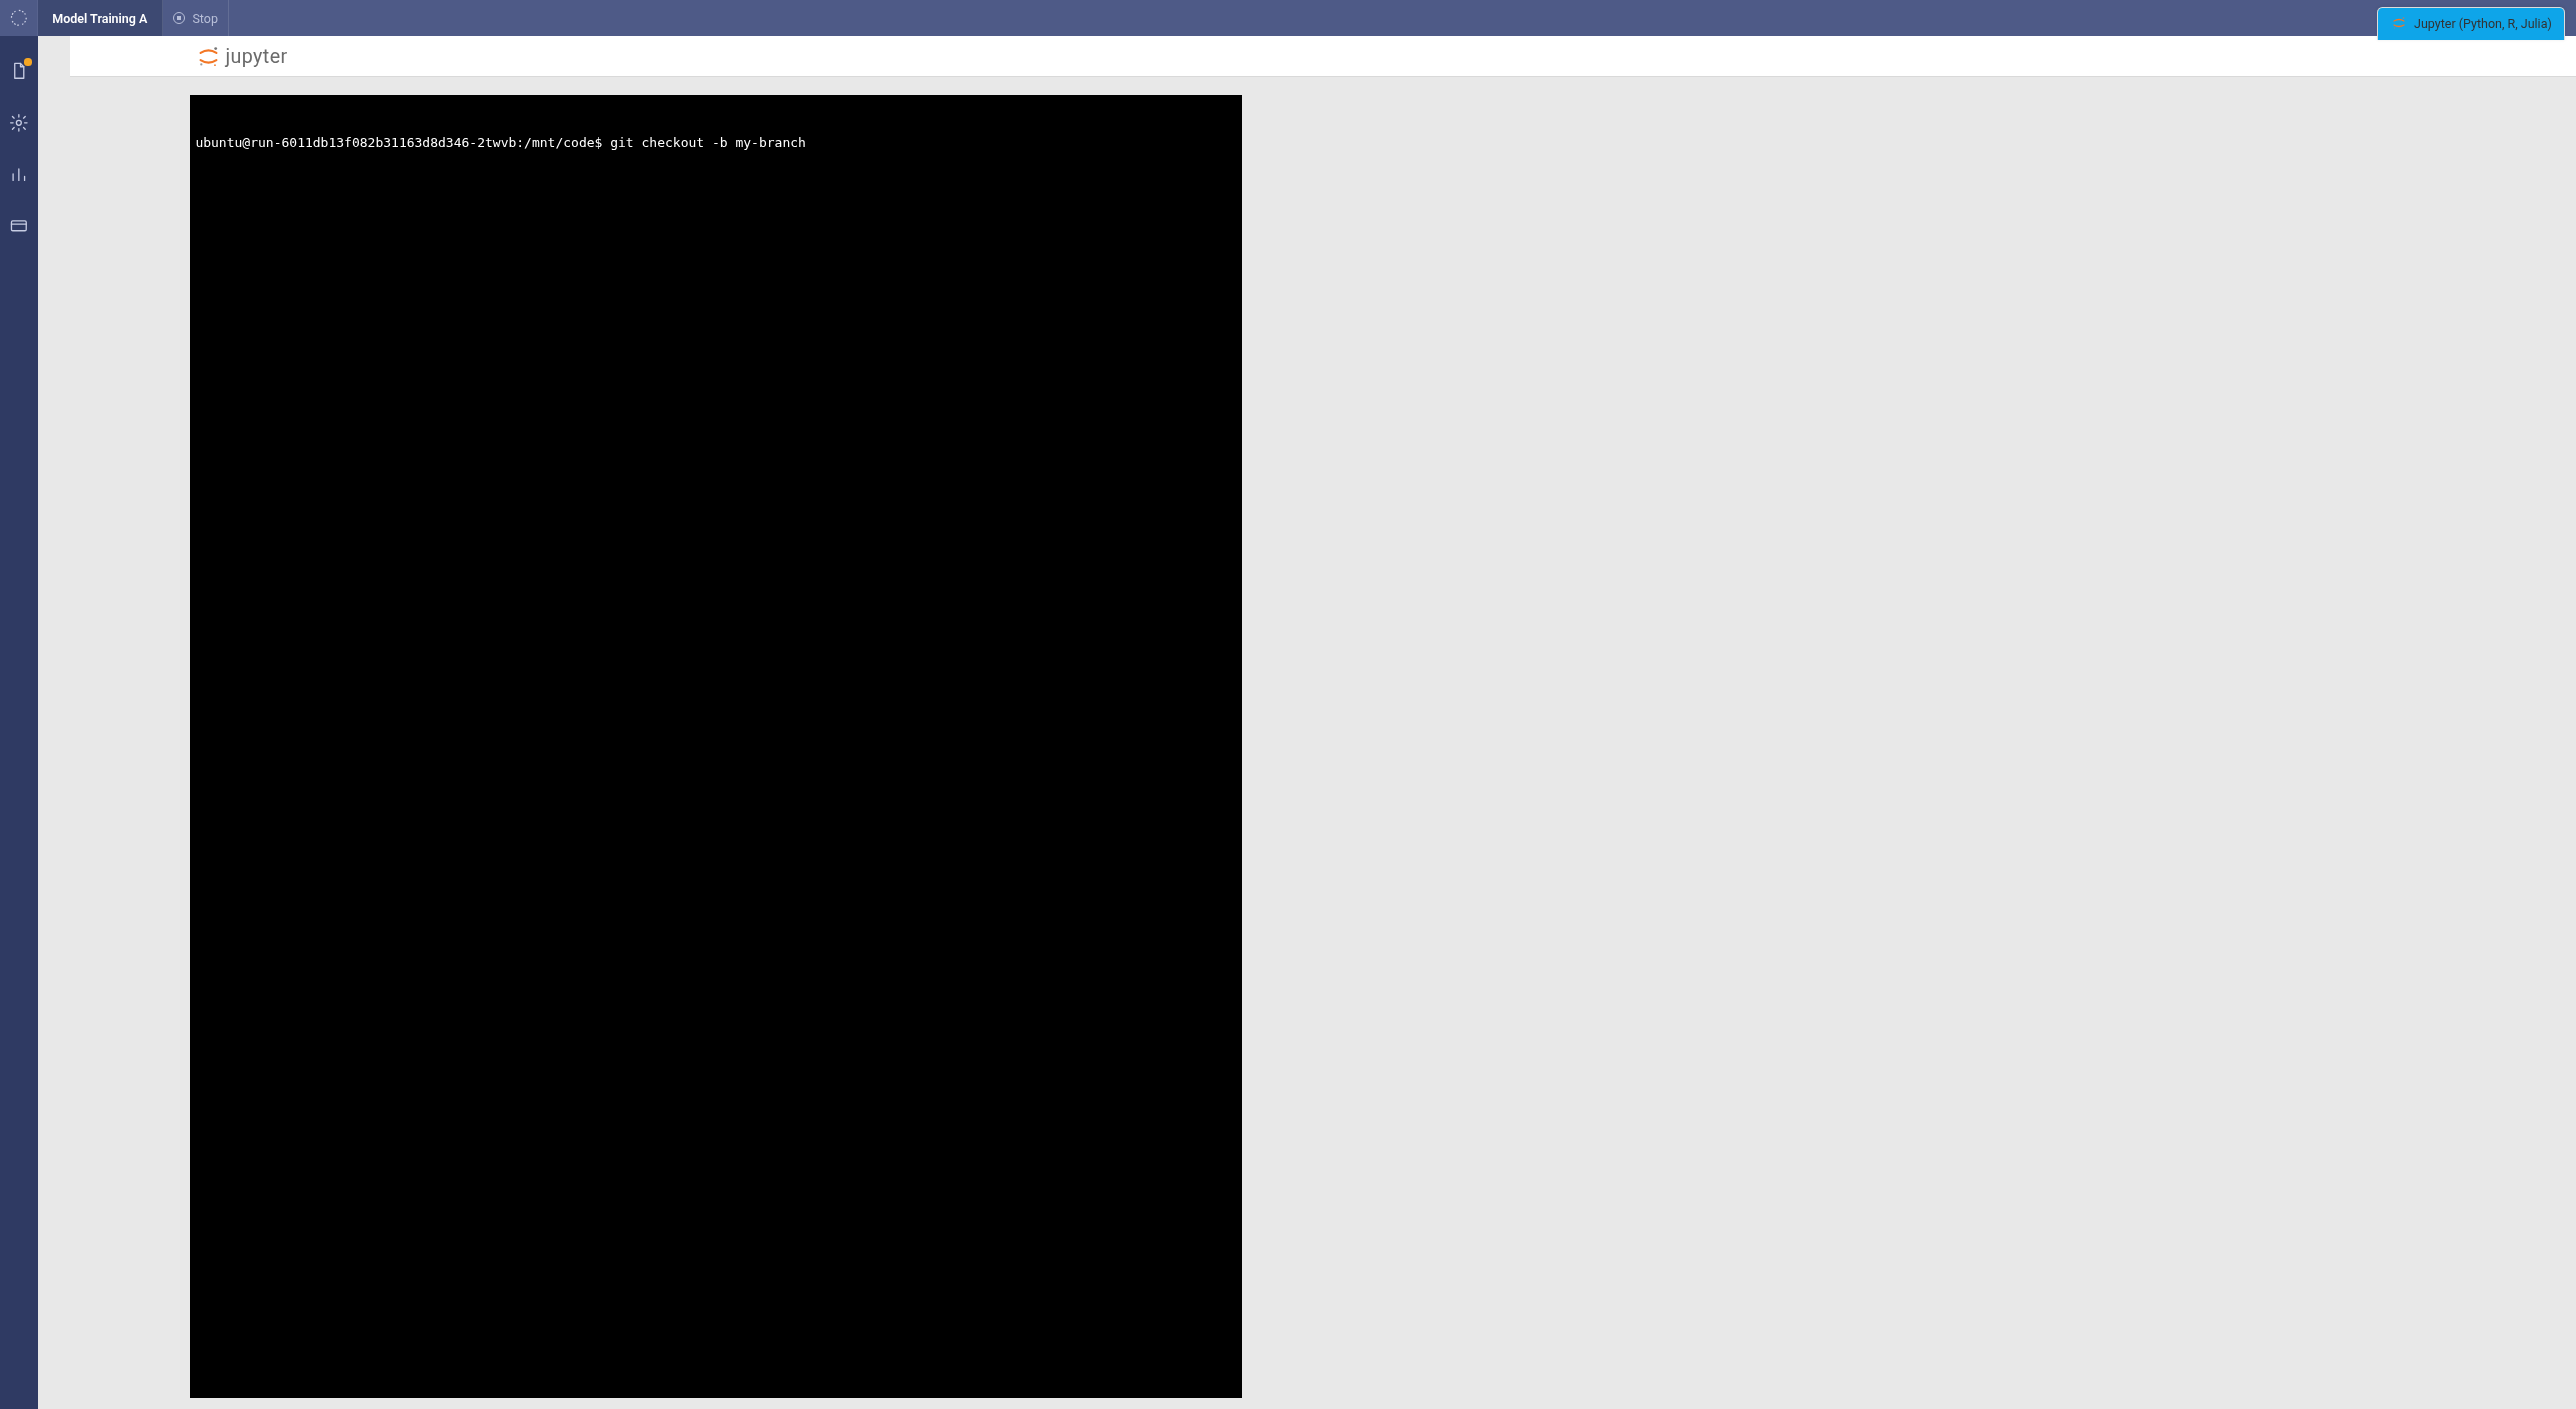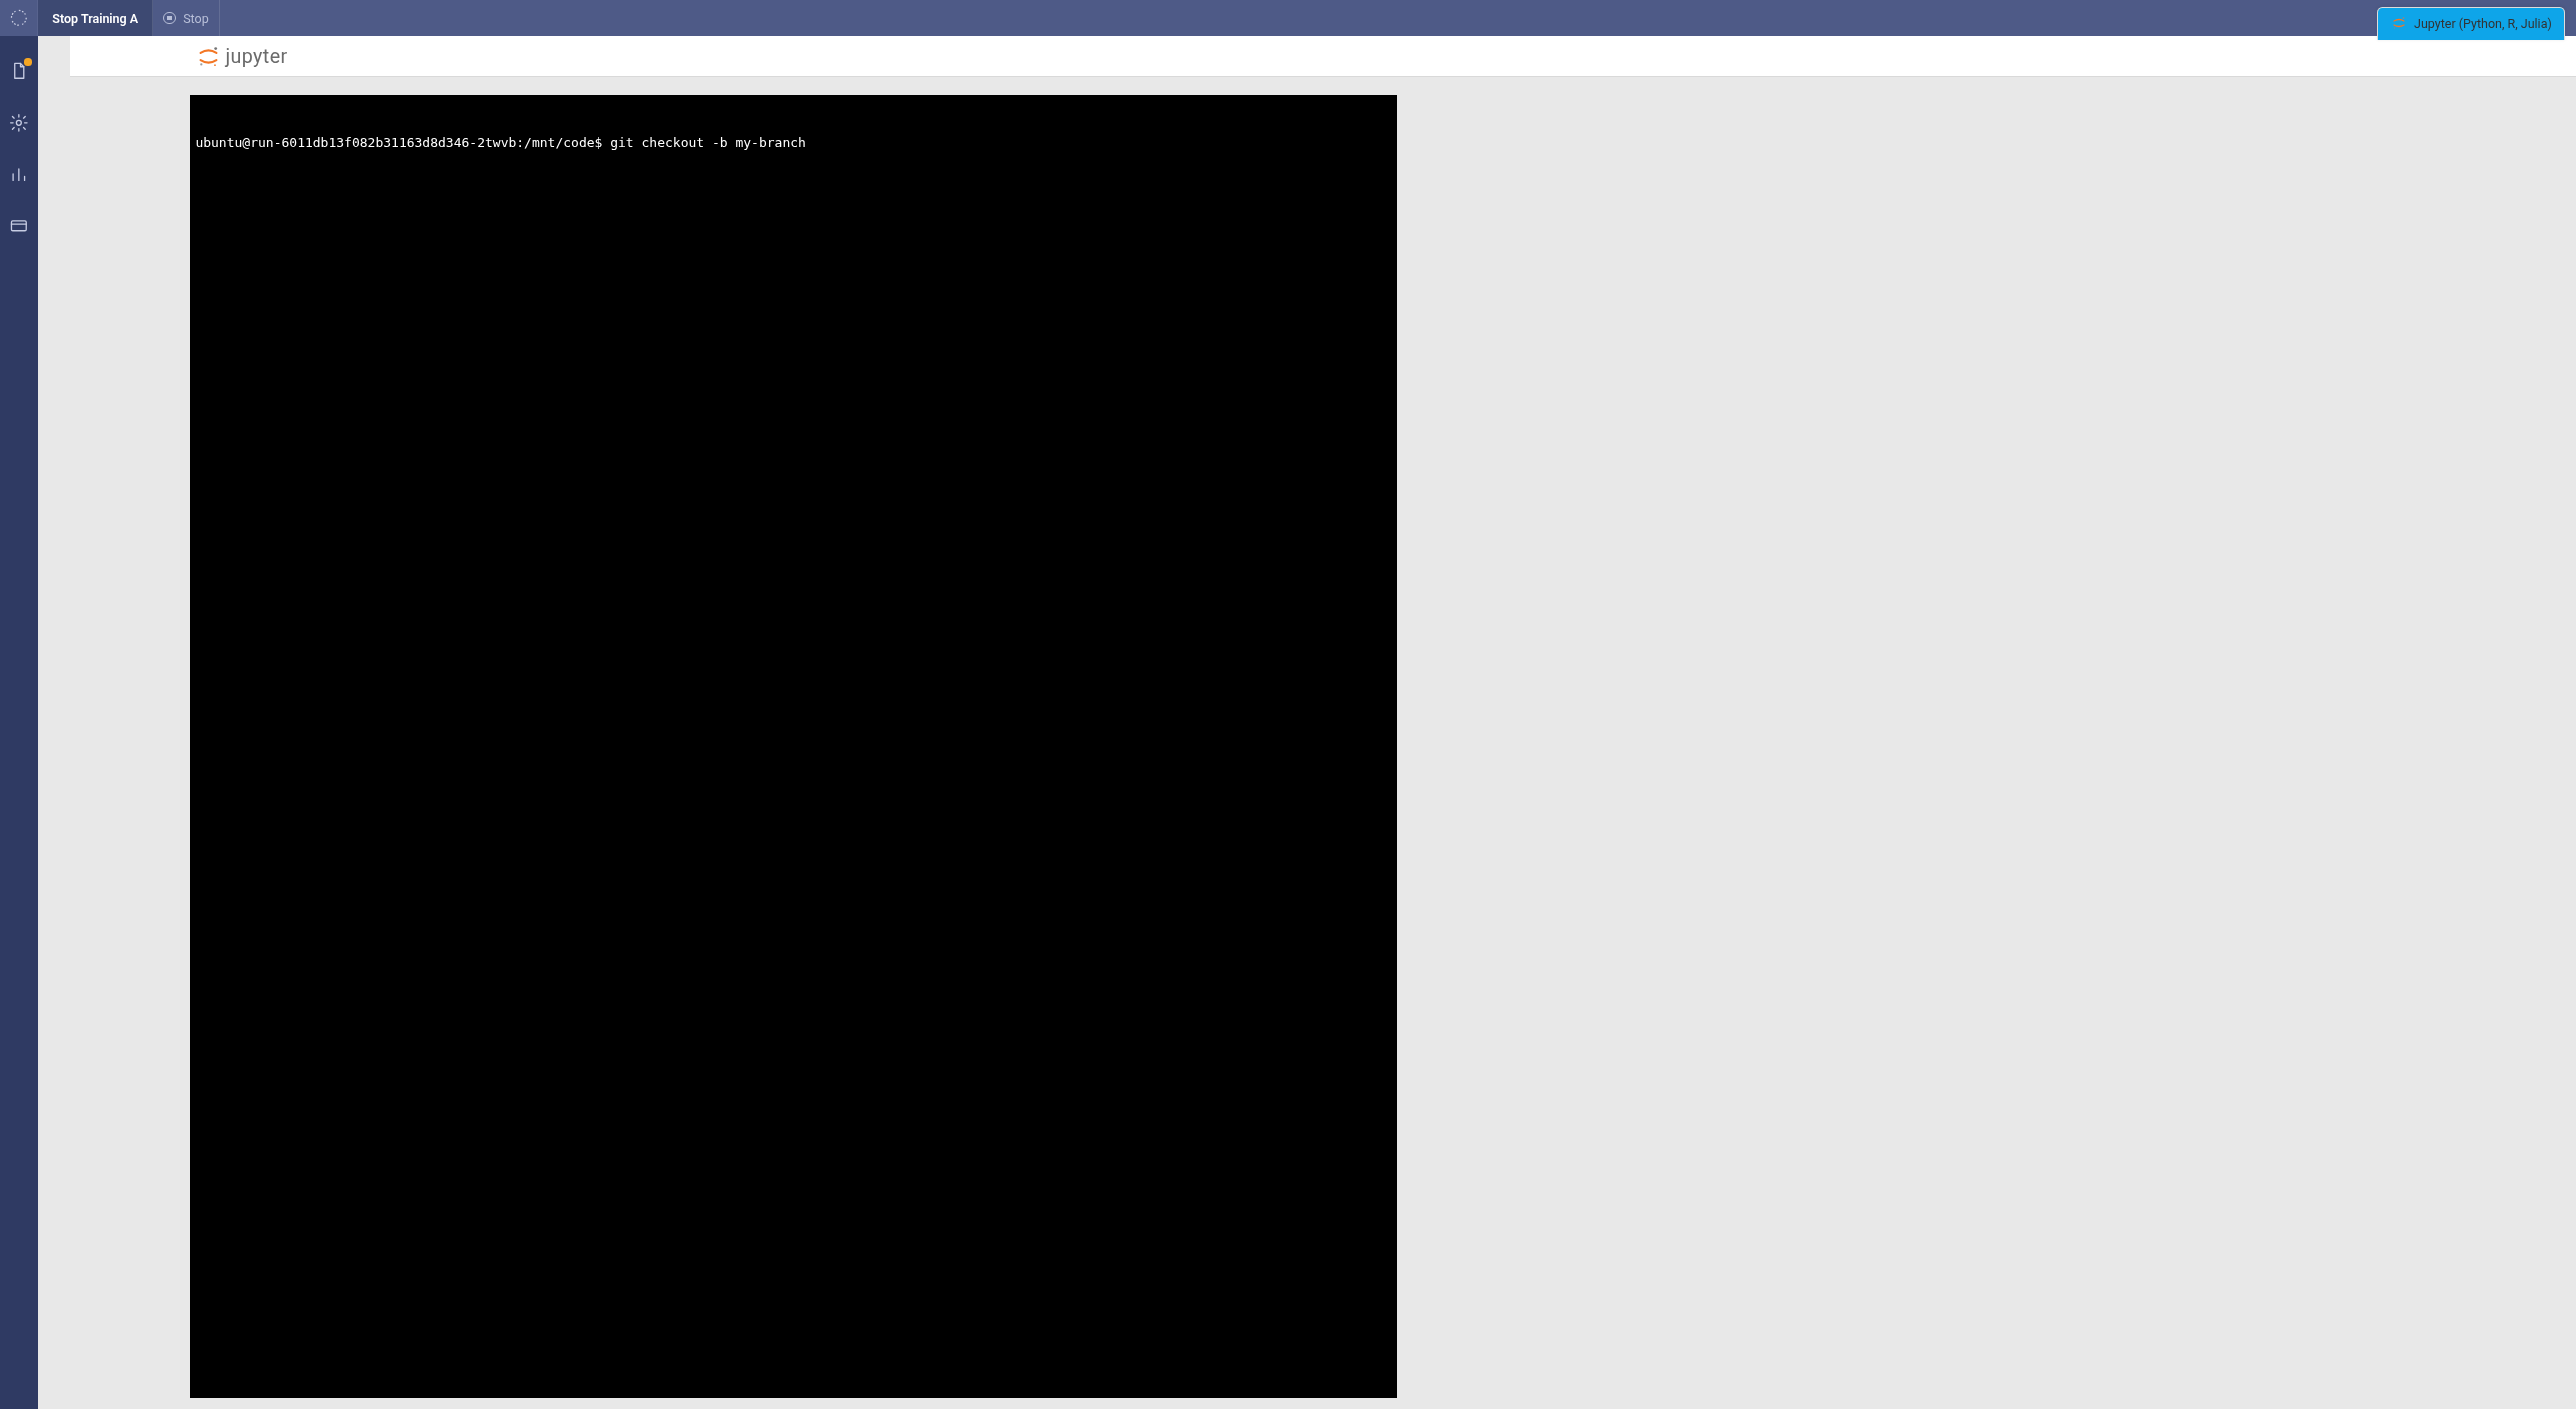--- a/index.html
+++ b/index.html
@@ -36,21 +36,21 @@
   .badge-dot { position: absolute; top: -2.7px; right: -2.7px; width: 7.2px; height: 7.2px; background: #f5a623; border-radius: 50%; }
 
   .main { flex: 1; display: flex; flex-direction: column; min-width: 0; margin-left: 32px; }
 
   .jupyter-header { height: 41px; background: #fff; border-bottom: 0.9px solid #d9d9d9; display: flex; align-items: center; padding-left: 127px; gap: 7.2px; }
   .jupyter-logo { display: flex; align-items: center; gap: 5.4px; }
   .jupyter-logo svg { width: 23px; height: 23px; }
   .jupyter-word { font-size: 19.7px; color: #6b6b6b; letter-spacing: 0.4px; font-weight: 400; }
 
   .content-area { flex: 1; background: #e8e8e8; padding: 18px 0 10.7px 0; display: flex; justify-content: flex-start; }
-  .terminal-wrap { margin-left: 120px; width: 1207px; background: #000; color: #fff; font-family: "Menlo", "Consolas", monospace; font-size: 13px; line-height: 1.25; padding: 7.2px 5.4px; min-height: 621px; white-space: pre; overflow: hidden; }
+  .terminal-wrap { margin-left: 120px; width: 1052px; background: #000; color: #fff; font-family: "Menlo", "Consolas", monospace; font-size: 13px; line-height: 1.25; padding: 7.2px 5.4px; min-height: 621px; white-space: pre; overflow: hidden; }
   .terminal-line { white-space: pre; }
   .cursor-block { display: inline-block; width: 8px; height: 14.3px; background: #fff; vertical-align: text-bottom; margin-left: 1.8px; }
 
   
   .icon-stroke { stroke: #c8cde4; stroke-width: 1.6; fill: none; stroke-linecap: round; stroke-linejoin: round; }
 
 </style>
 </head>
 <body>
 
@@ -59,21 +59,21 @@
   <div class="topbar">
     <div class="topbar-logo-wrap">
       <svg class="swirl" viewBox="0 0 24 24">
         <path d="M12 3 a9 9 0 0 1 8 5" stroke-dasharray="2 2"></path>
         <path d="M21 12 a9 9 0 0 1 -5 8" stroke-dasharray="2 2"></path>
         <path d="M12 21 a9 9 0 0 1 -8 -5" stroke-dasharray="2 2"></path>
         <path d="M3 12 a9 9 0 0 1 5 -8" stroke-dasharray="2 2"></path>
       </svg>
     </div>
     <div class="topbar-title-wrap">
-      <span>Stop Training A</span>
+      <span>Model Training A</span>
     </div>
     <div class="topbar-stop-wrap">
       <span class="stop-icon"></span>
       <span>Stop</span>
     </div>
     <div class="topbar-spacer"></div>
 
     <div class="topbar-tab">
       <svg class="jupyter-glyph-small" viewBox="0 0 32 32">
         <path d="M6 12 Q16 6 26 12" stroke="#f37726" stroke-width="2.5" fill="none" stroke-linecap="round"></path>

